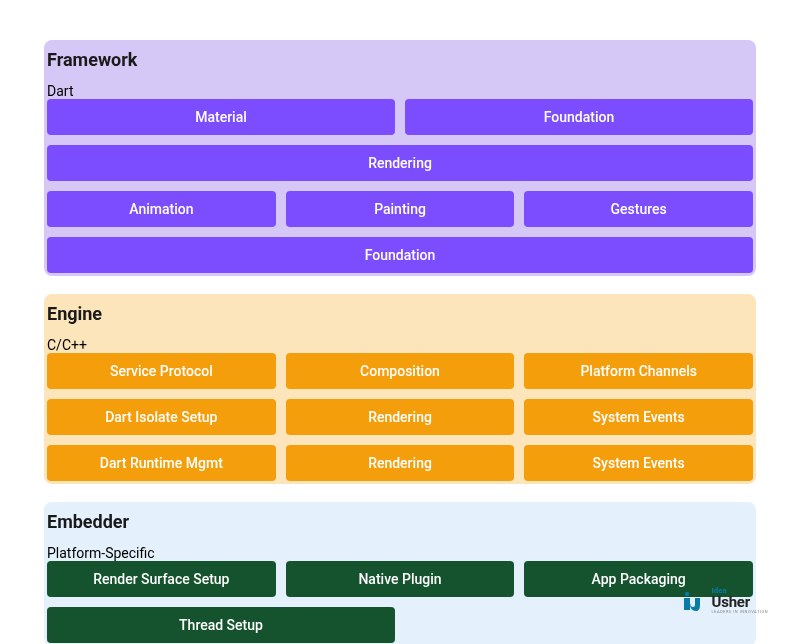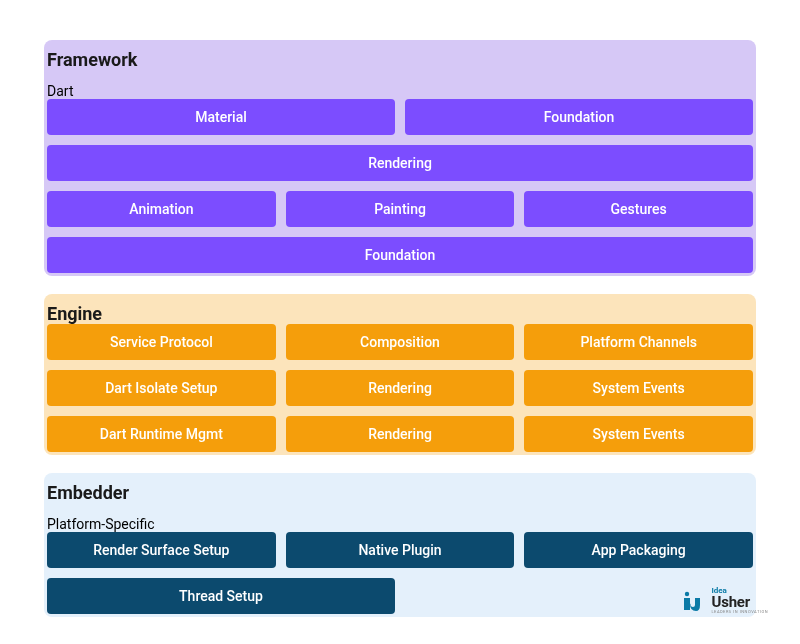--- a/index.html
+++ b/index.html
@@ -72,21 +72,21 @@
   .engine .box {
     background: #f59e0b;
   }
 
   
   .embedder {
     background: #e4f0fb;
     justify-content: flex-end;
   }
   .embedder .box {
-    background: #0c4a6e;
+    background: #14532d;
   }
 
   
   .logo {
     position: absolute;
     bottom: 30px;
     right: 32px;
     display: flex;
     align-items: center;
     gap: 11px;
@@ -143,20 +143,21 @@
     </div>
     <div class="row">
       <div class="box">Foundation</div>
     </div>
   </div>
 </div>
 
 <div class="layer engine">
   <div class="layer-label">
     <div class="title">Engine</div>
+    <div class="subtitle">C/C++</div>
   </div>
   <div class="layer-content">
     <div class="row">
       <div class="box">Service Protocol</div>
       <div class="box">Composition</div>
       <div class="box">Platform Channels</div>
     </div>
     <div class="row">
       <div class="box">Dart Isolate Setup</div>
       <div class="box">Rendering</div>

